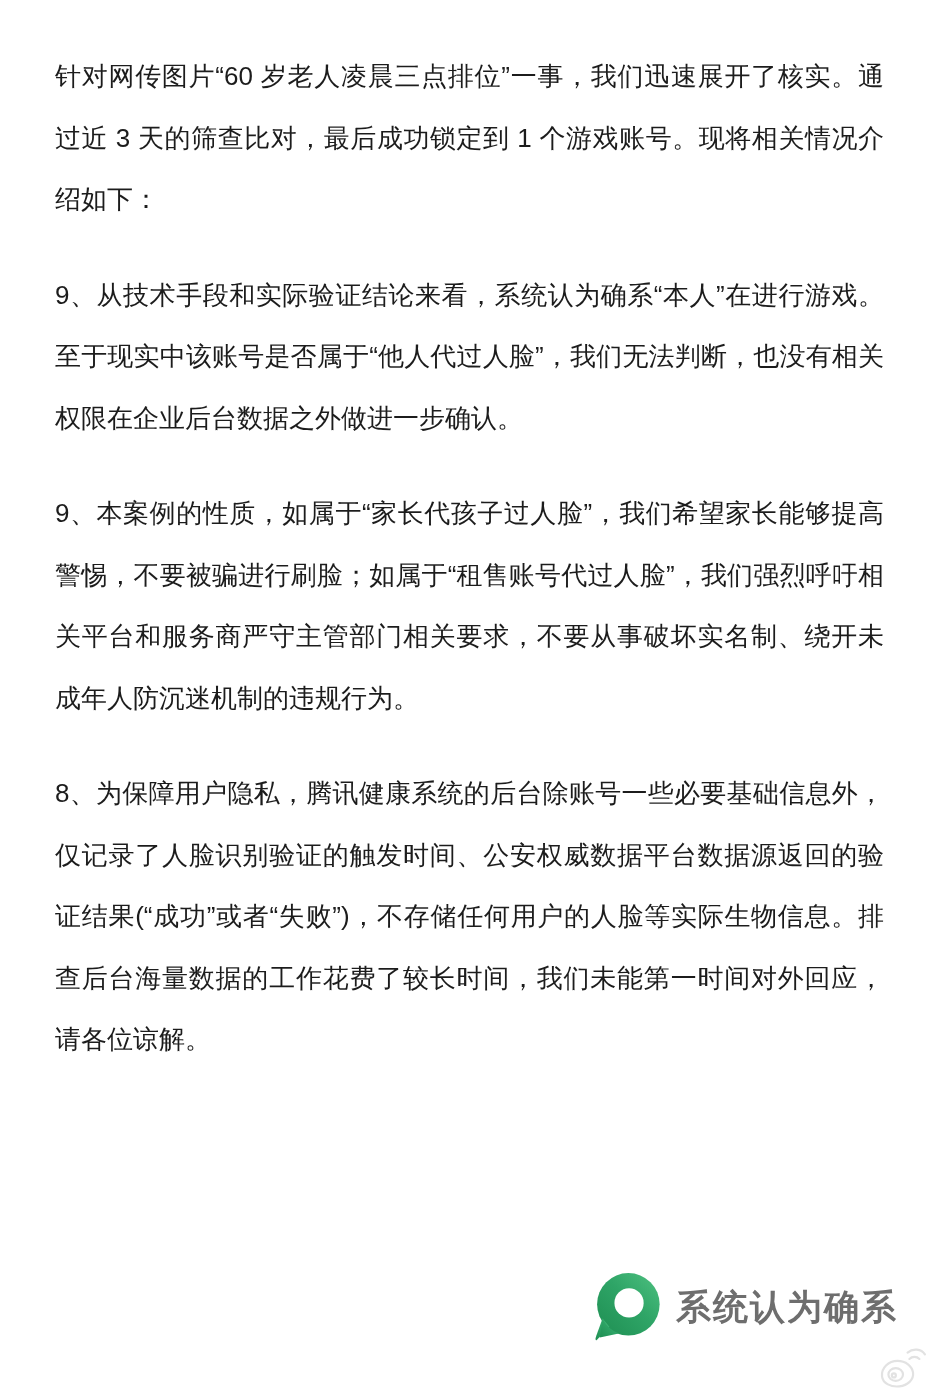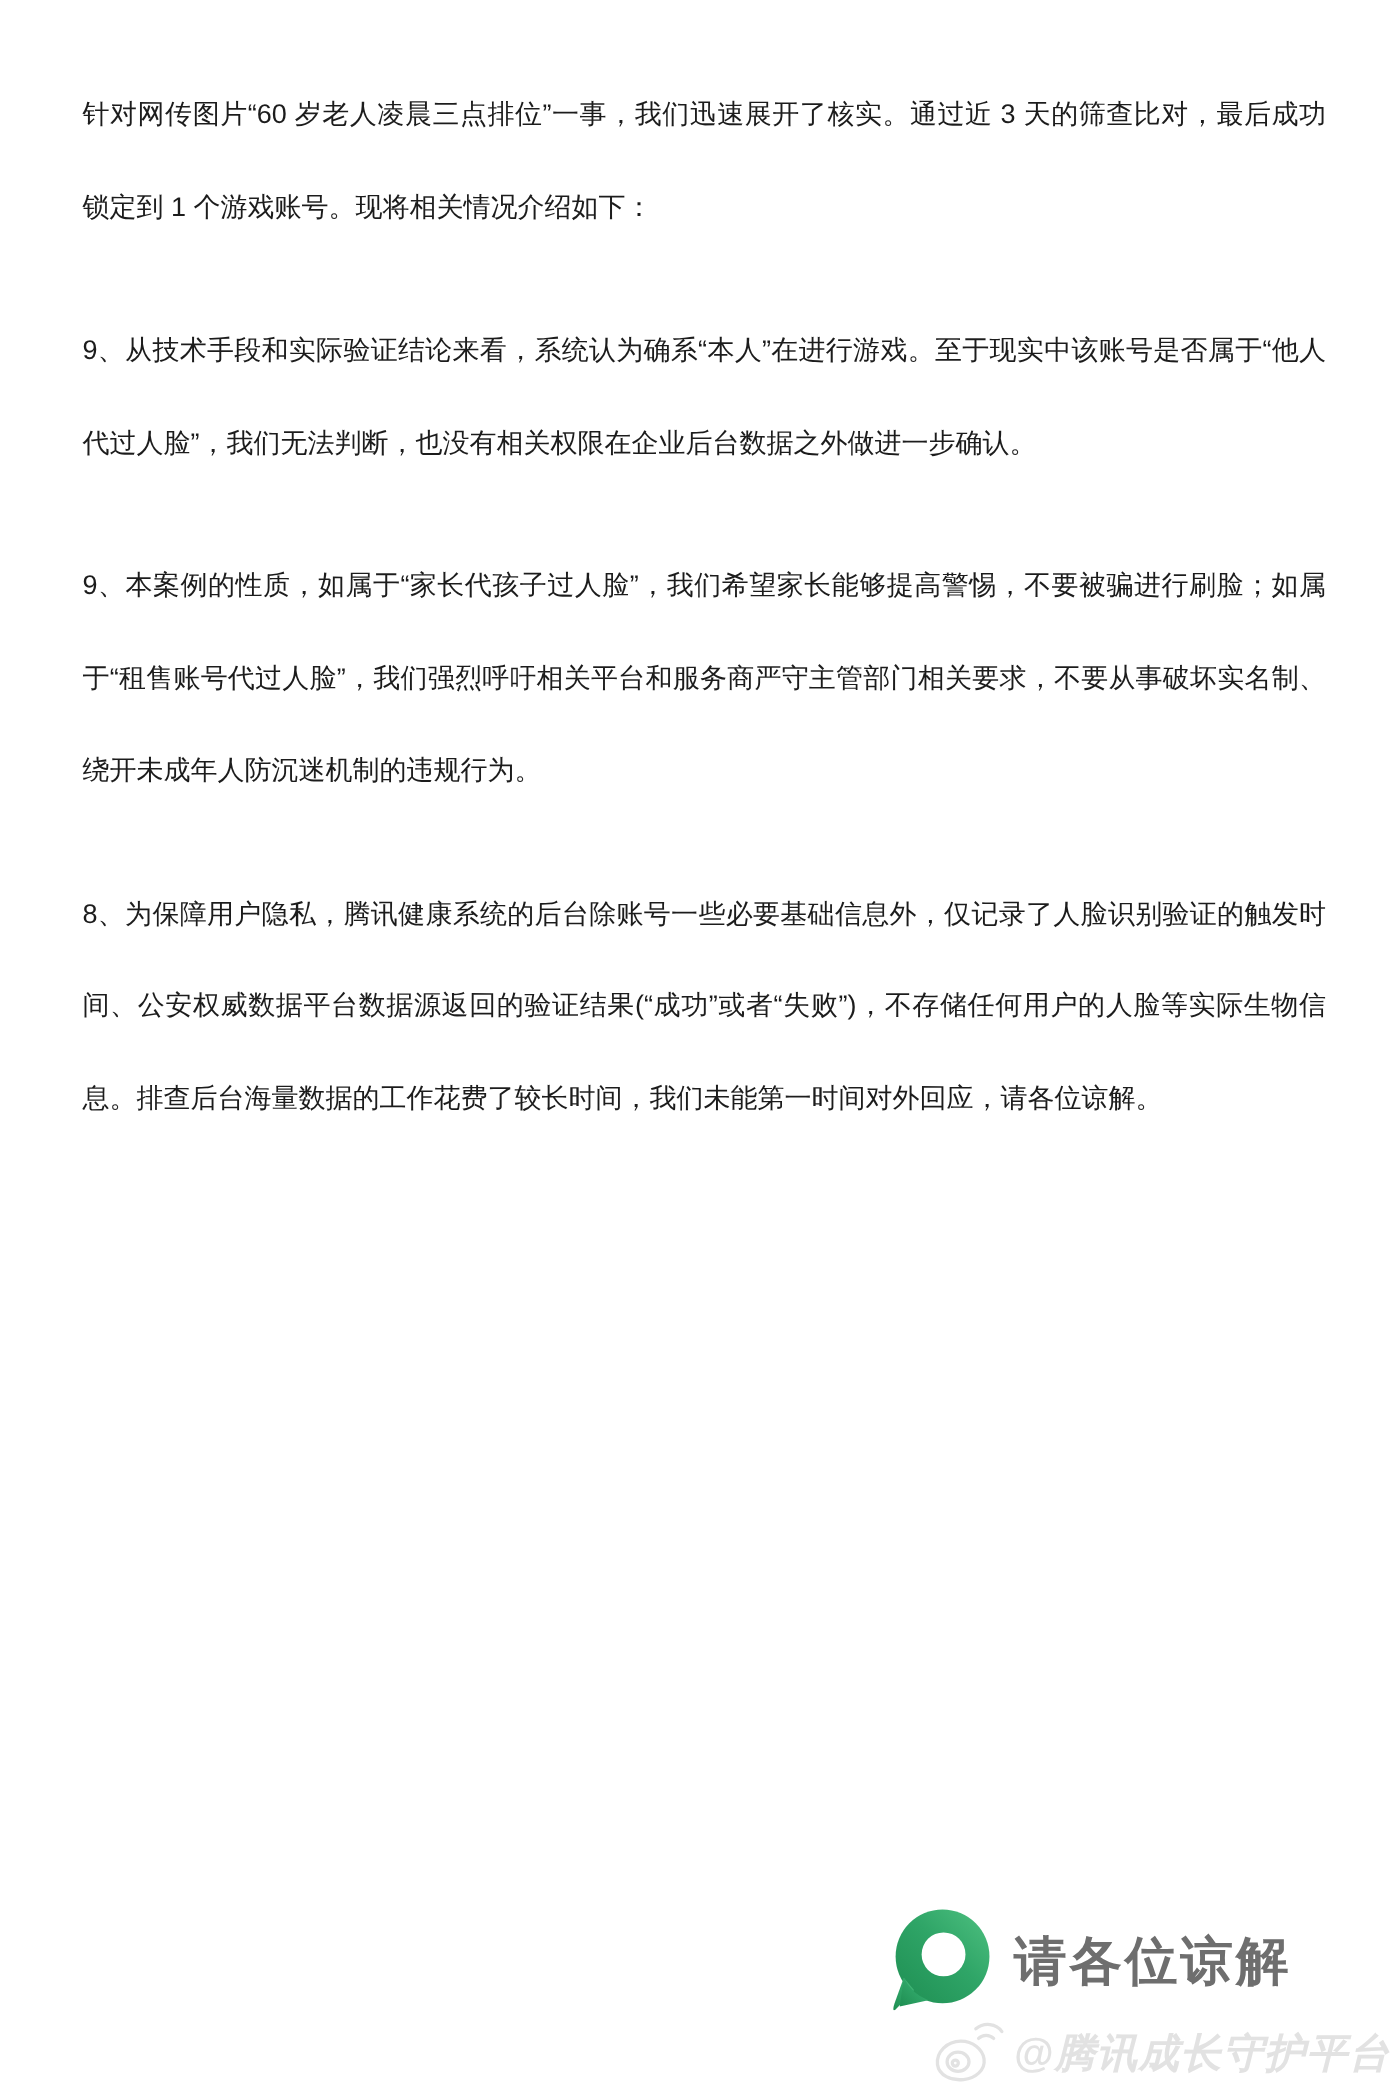--- a/index.html
+++ b/index.html
@@ -14,21 +14,21 @@
     overflow: hidden;
     font-family: "Liberation Sans", "DejaVu Sans", sans-serif;
   }
   .content {
     position: absolute;
     left: 55px;
     right: 49px;
     top: 46px;
   }
   .para {
-    font-size: 18px;
+    font-size: 26px;
     line-height: 61.5px;
     color: #1c1c1c;
     text-align: justify;
     text-justify: inter-ideograph;
     margin: 0 0 34px 0;
     word-break: break-all;
   }
   .brand {
     position: absolute;
     top: 1272px;
@@ -88,27 +88,26 @@
         <stop offset="0" stop-color="#1e8e52"></stop>
         <stop offset="0.55" stop-color="#2fa567"></stop>
         <stop offset="1" stop-color="#4fc181"></stop>
       </linearGradient>
     </defs>
     <circle cx="52" cy="47" r="46" fill="url(#logo-green)"></circle>
     <path d="M24 80 L6 99 Q2 102 5 93 L14 68 Z" fill="url(#logo-green)"></path>
     <path d="M14 68 Q22 84 38 90 L10 96 Z" fill="url(#logo-green)"></path>
     <circle cx="53" cy="45" r="21.5" fill="#ffffff"></circle>
   </svg>
-  <span class="brand-name">请各位谅解</span>
+  <span class="brand-name">系统认为确系</span>
 </div>
 
 <div class="watermark">
   <svg class="watermark-icon" viewBox="0 0 52 46" xmlns="http://www.w3.org/2000/svg">
     <g fill="none" stroke="#e2e2e2" stroke-width="2.4" stroke-linecap="round">
       <path d="M20 14 C10 14 2 22 3 31 C4 39 13 43 22 42 C31 41 38 35 37 27 C36 20 29 14 20 14 Z"></path>
       <ellipse cx="18" cy="29" rx="8" ry="7"></ellipse>
       <circle cx="16" cy="30" r="2.2"></circle>
       <path d="M33 12 C36 9 41 9 44 12"></path>
       <path d="M31 5 C37 0 46 1 50 7"></path>
     </g>
   </svg>
-  <span class="watermark-text">@腾讯成长守护平台</span>
 </div>
 
 </body></html>

